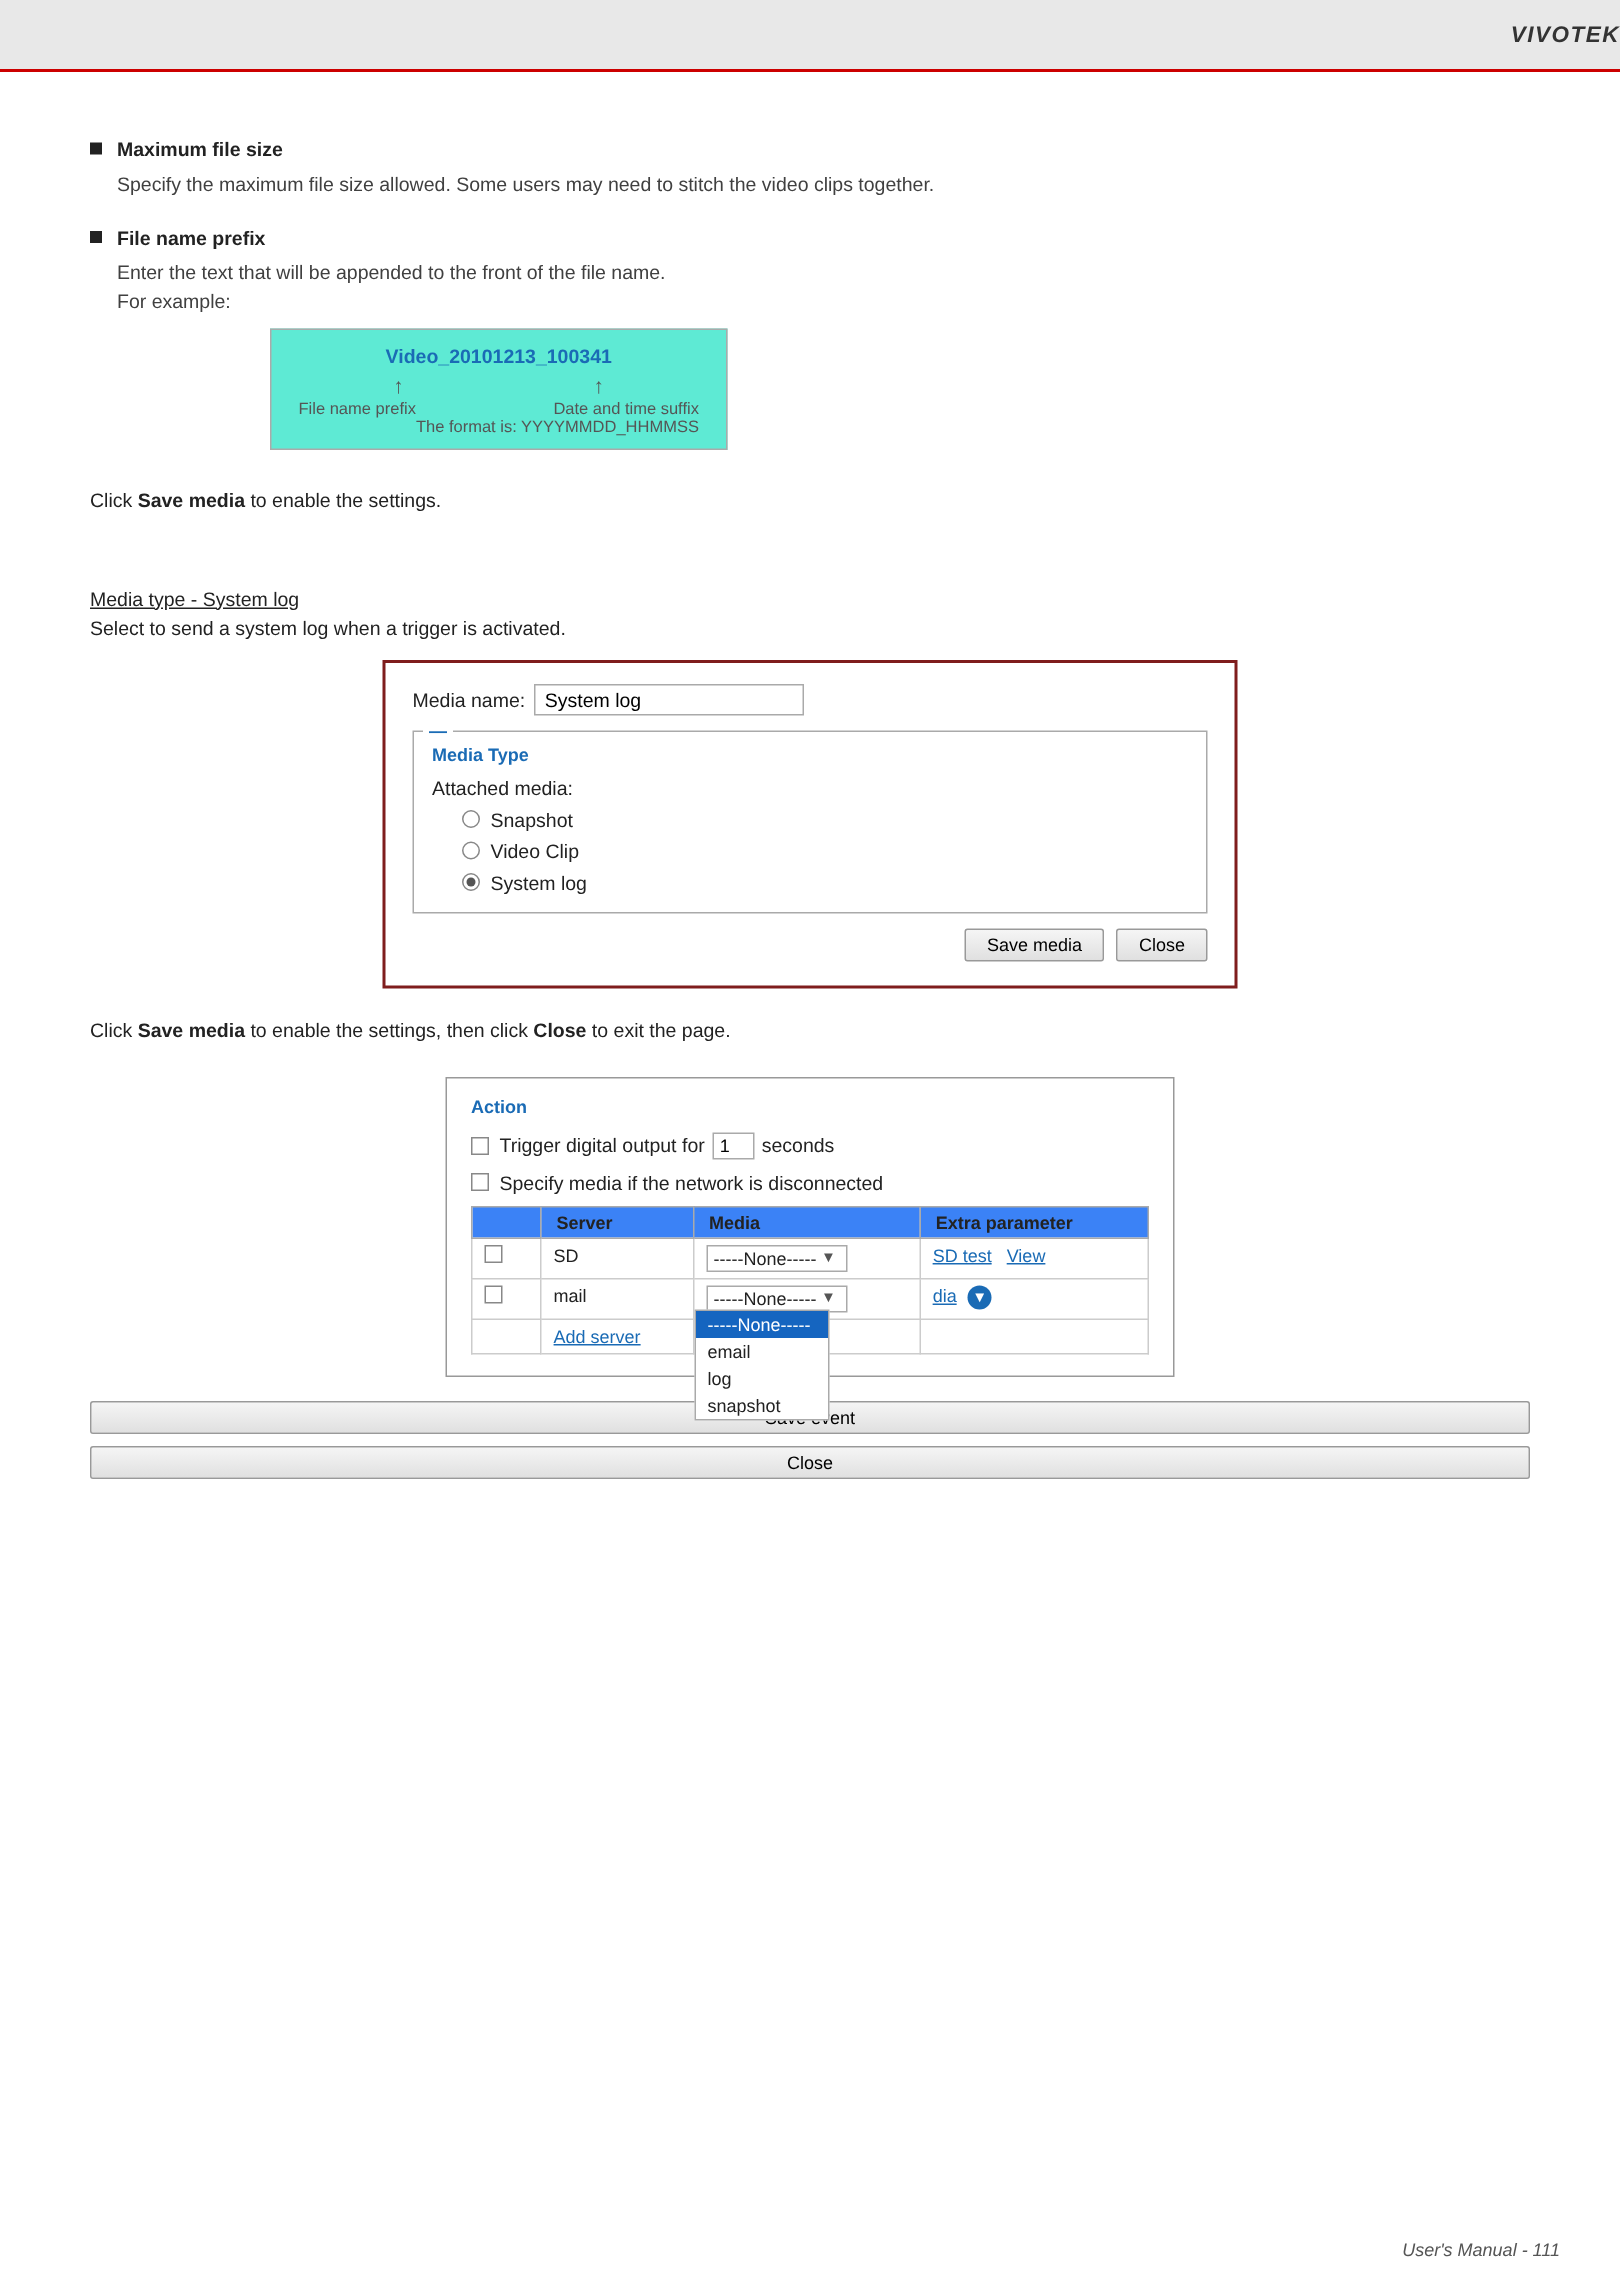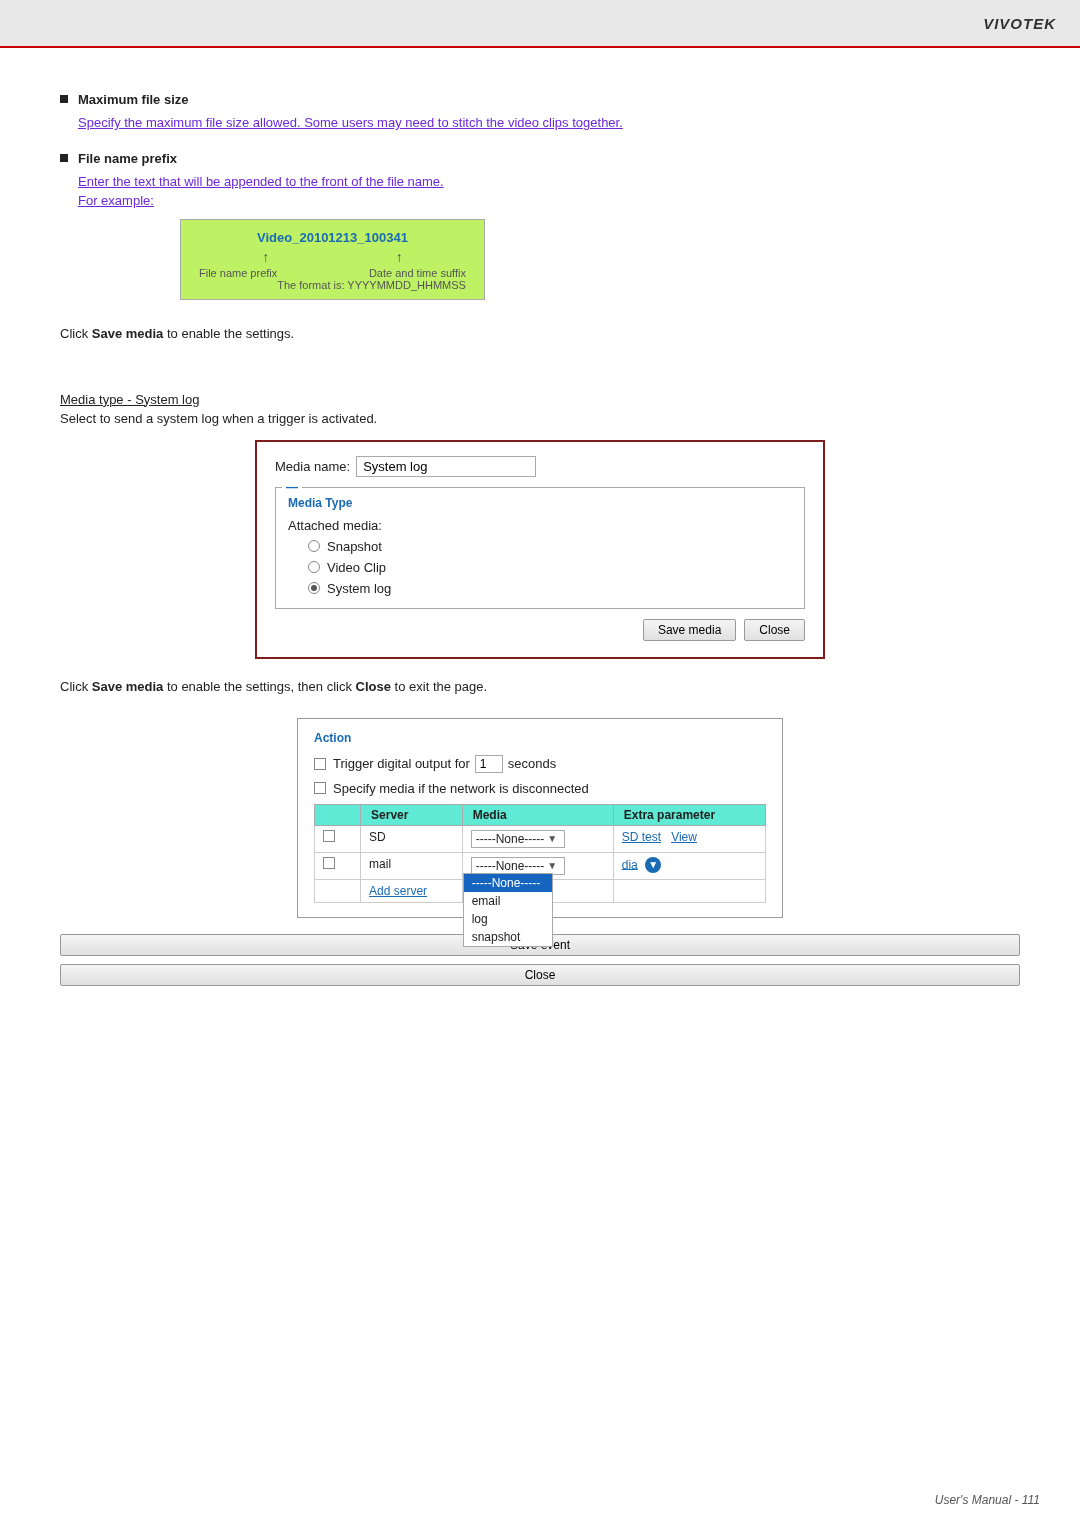--- a/index.html
+++ b/index.html
@@ -20,21 +20,20 @@
       position: relative;
     }
     
     .header {
       background: #e8e8e8;
       border-bottom: 2px solid #c00;
       height: 48px;
       display: flex;
       align-items: center;
       justify-content: flex-end;
-      padding-right: 24px;
     }
     .brand-logo {
       font-style: italic;
       font-weight: bold;
       font-size: 15px;
       color: #333;
       letter-spacing: 1px;
     }
 
     
@@ -59,29 +58,28 @@
       margin-right: 10px;
       flex-shrink: 0;
     }
     .bullet-title {
       font-weight: bold;
       font-size: 13px;
     }
     .bullet-desc {
       margin-left: 18px;
       font-size: 13px;
-      color: #6d28d9;
+      color: #404040;
       line-height: 1.5;
-      text-decoration: underline;
     }
 
     
     .example-box {
       border: 1px solid #aaa;
-      background: #bef264;
+      background: #5eead4;
       padding: 10px 18px 8px 18px;
       display: inline-block;
       margin: 8px 0 8px 120px;
       font-size: 12px;
     }
     .example-filename {
       font-size: 13px;
       color: #1a6bb5;
       font-weight: bold;
       text-align: center;
@@ -257,21 +255,21 @@
     }
 
     
     .action-table {
       width: 100%;
       border-collapse: collapse;
       font-size: 13px;
       margin-top: 6px;
     }
     .action-table th {
-      background: #5eead4;
+      background: #3b82f6;
       border: 1px solid #aaa;
       padding: 3px 10px;
       font-weight: bold;
       font-size: 12px;
       text-align: left;
     }
     .action-table td {
       border: 1px solid #ccc;
       padding: 4px 8px;
       vertical-align: top;

